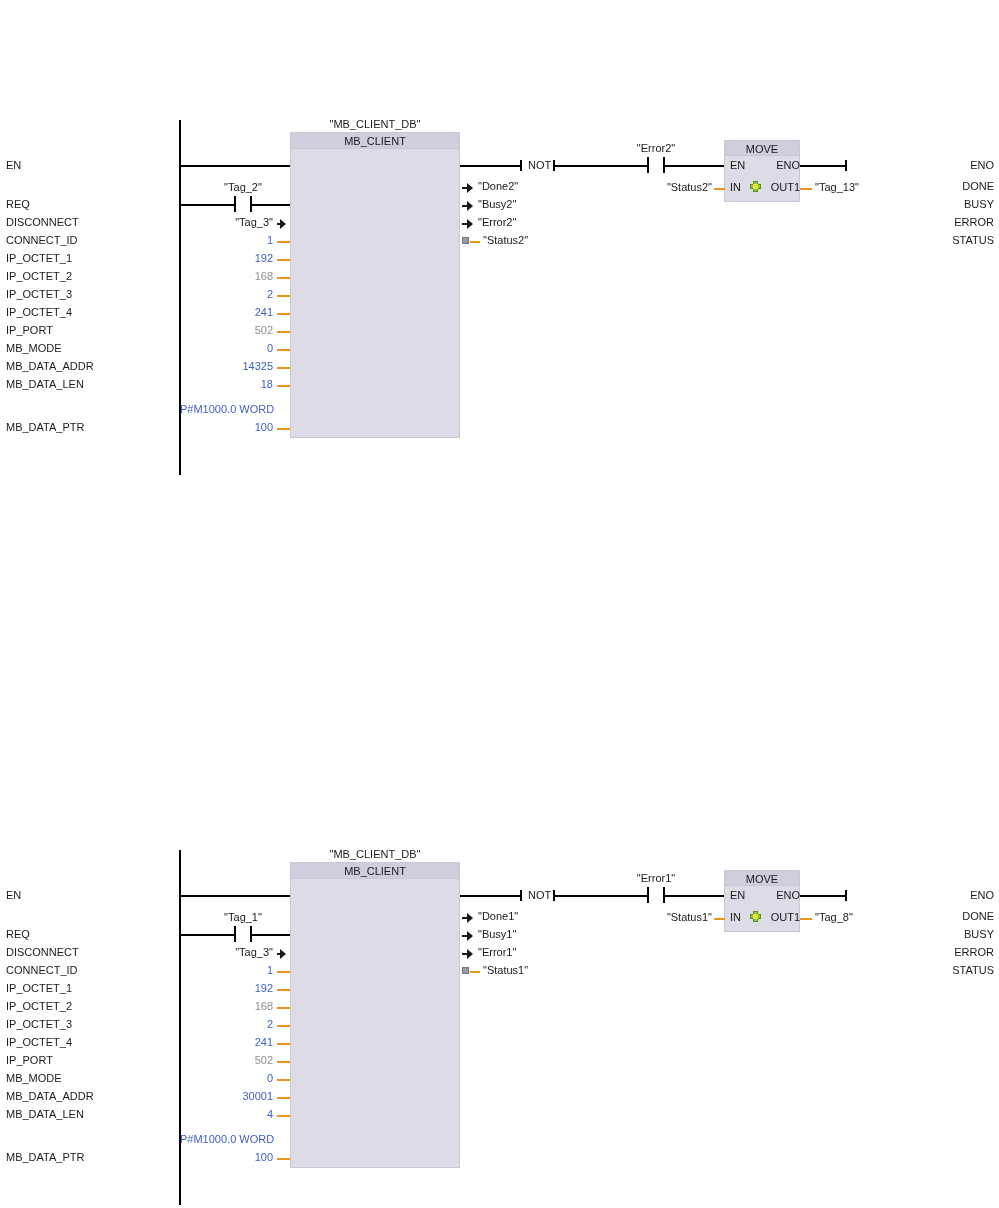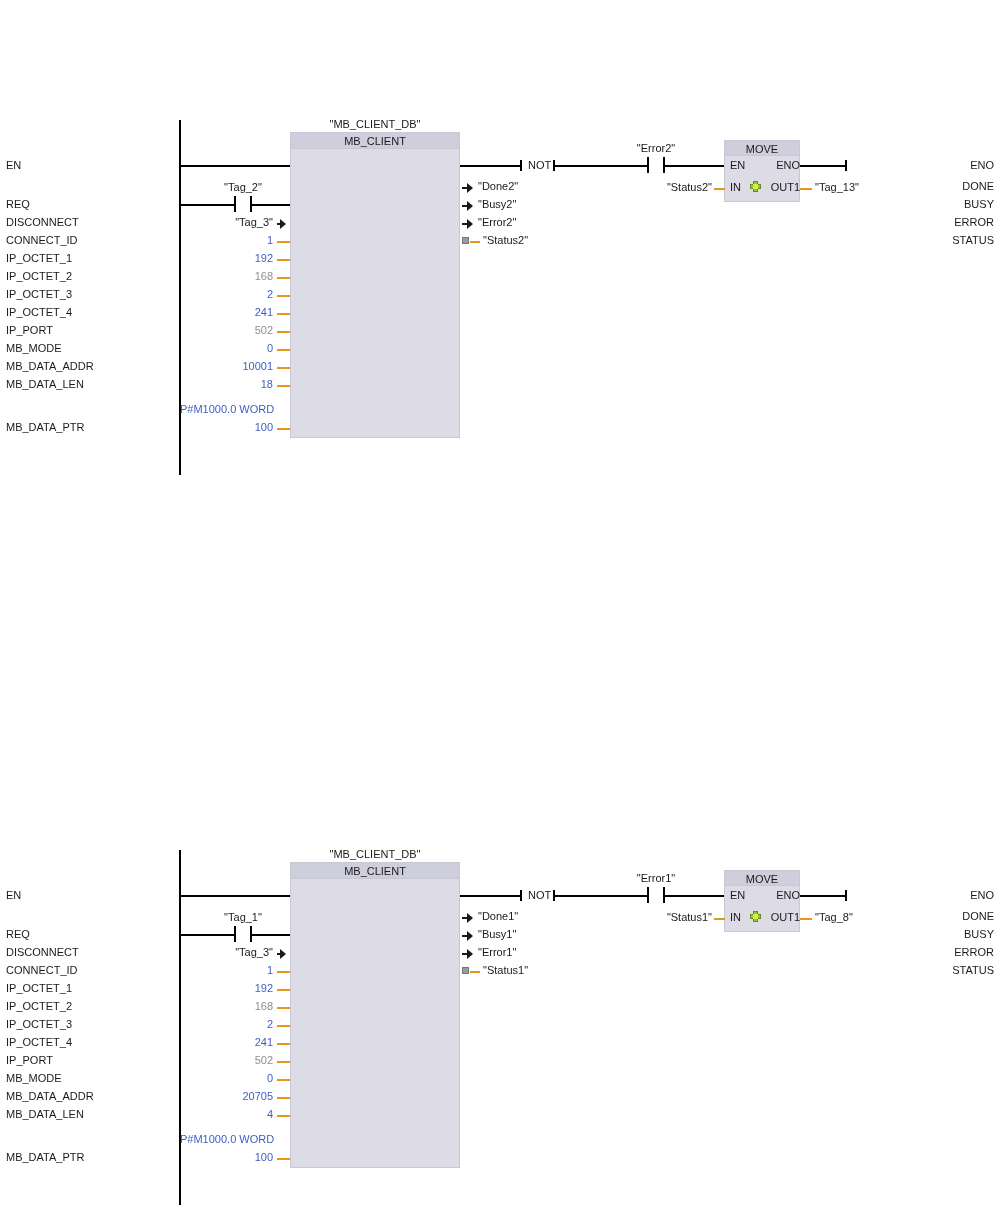--- a/index.html
+++ b/index.html
@@ -245,21 +245,21 @@
 
   <div class="operand op-blue" style="left:180px; top:306px; width:93px;">241</div>
   <div class="dash-orange" style="left:277px; top:313px; width:13px;"></div>
 
   <div class="operand op-gray" style="left:180px; top:324px; width:93px;">502</div>
   <div class="dash-orange" style="left:277px; top:331px; width:13px;"></div>
 
   <div class="operand op-blue" style="left:180px; top:342px; width:93px;">0</div>
   <div class="dash-orange" style="left:277px; top:349px; width:13px;"></div>
 
-  <div class="operand op-blue" style="left:180px; top:360px; width:93px;">10001</div>
+  <div class="operand op-blue" style="left:180px; top:360px; width:93px;">14325</div>
   <div class="dash-orange" style="left:277px; top:367px; width:13px;"></div>
 
   <div class="operand op-blue" style="left:180px; top:378px; width:93px;">18</div>
   <div class="dash-orange" style="left:277px; top:385px; width:13px;"></div>
 
   <div class="operand op-blue" style="left:180px; top:403px; width:110px; text-align:left;">P#M1000.0 WORD</div>
   <div class="operand op-blue" style="left:180px; top:421px; width:93px;">100</div>
   <div class="dash-orange" style="left:277px; top:428px; width:13px;"></div>
 
   <div class="pin-out" style="top:159px;">ENO</div>
@@ -364,21 +364,21 @@
 
   <div class="operand op-blue" style="left:180px; top:306px; width:93px;">241</div>
   <div class="dash-orange" style="left:277px; top:313px; width:13px;"></div>
 
   <div class="operand op-gray" style="left:180px; top:324px; width:93px;">502</div>
   <div class="dash-orange" style="left:277px; top:331px; width:13px;"></div>
 
   <div class="operand op-blue" style="left:180px; top:342px; width:93px;">0</div>
   <div class="dash-orange" style="left:277px; top:349px; width:13px;"></div>
 
-  <div class="operand op-blue" style="left:180px; top:360px; width:93px;">20705</div>
+  <div class="operand op-blue" style="left:180px; top:360px; width:93px;">30001</div>
   <div class="dash-orange" style="left:277px; top:367px; width:13px;"></div>
 
   <div class="operand op-blue" style="left:180px; top:378px; width:93px;">4</div>
   <div class="dash-orange" style="left:277px; top:385px; width:13px;"></div>
 
   <div class="operand op-blue" style="left:180px; top:403px; width:110px; text-align:left;">P#M1000.0 WORD</div>
   <div class="operand op-blue" style="left:180px; top:421px; width:93px;">100</div>
   <div class="dash-orange" style="left:277px; top:428px; width:13px;"></div>
 
   <div class="pin-out" style="top:159px;">ENO</div>

